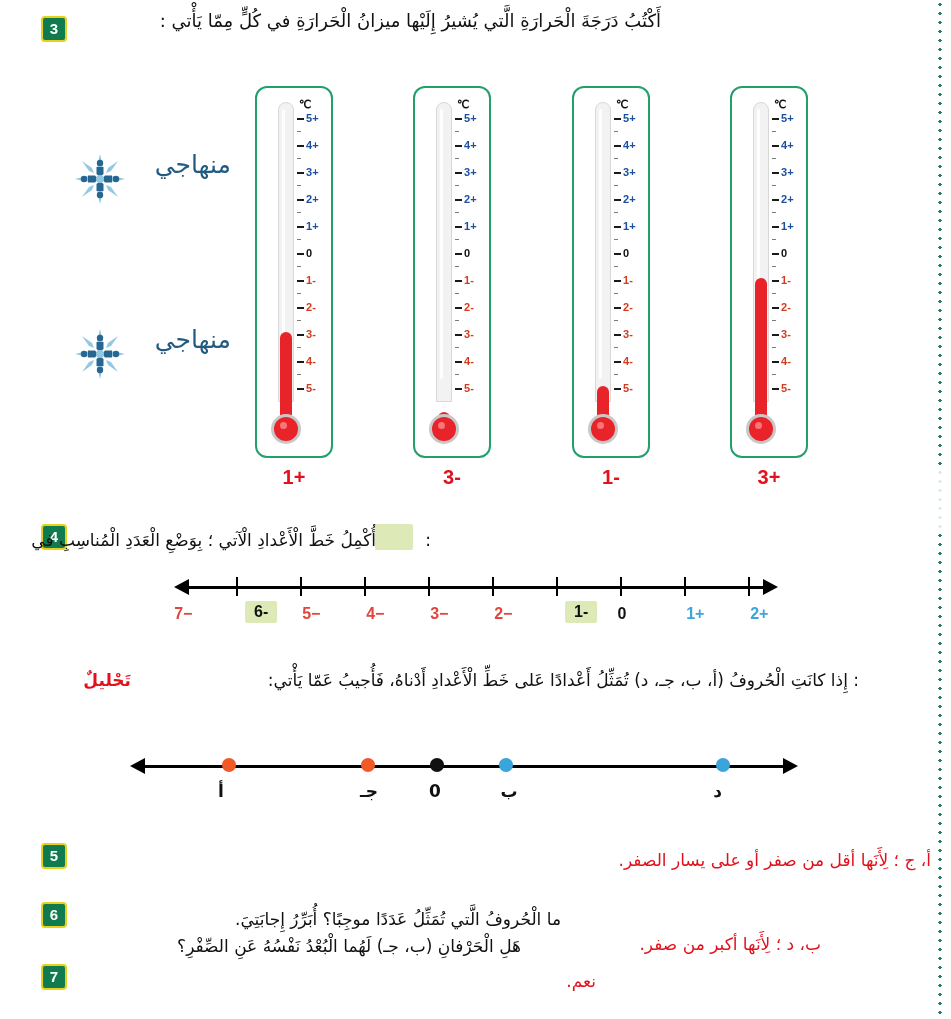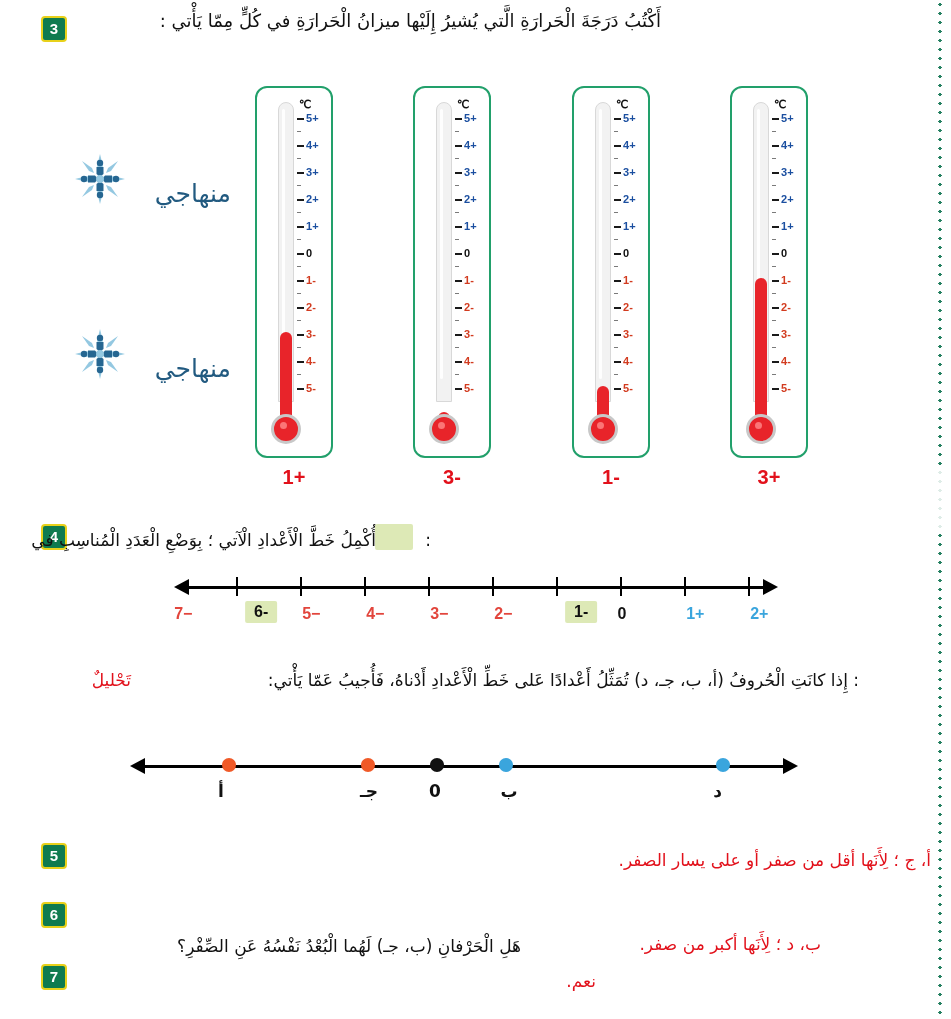--- a/index.html
+++ b/index.html
@@ -61,21 +61,21 @@
     font-family: "DejaVu Sans", "Liberation Sans", sans-serif;
     line-height: 1.7;
     white-space: nowrap;
   }
   .red { color: #e2111b; font-weight: normal; }
 
   
   .wm {
     position: absolute;
     display: flex;
-    align-items: flex-end;
+    align-items: flex-start;
     gap: 26px;
     opacity: .95;
   }
   .wm .wmtext {
     font-size: 25px;
     color: #17527a;
     font-family: "DejaVu Sans", sans-serif;
     direction: rtl;
   }
 
@@ -642,21 +642,21 @@
     <span class="nlbl zero" style="left:425px;">0</span>
     <span class="nlbl boxed" style="left:361px;">-1</span>
     <span class="nlbl neg" style="left:297px;">−2</span>
     <span class="nlbl neg" style="left:233px;">−3</span>
     <span class="nlbl neg" style="left:169px;">−4</span>
     <span class="nlbl neg" style="left:105px;">−5</span>
     <span class="nlbl boxed" style="left:41px;">-6</span>
     <span class="nlbl neg" style="left:-23px;">−7</span>
   </div>
 
-  <div class="ar" style="top:666px; right:820px; font-size:17px; color:#e2111b; font-weight:normal;">تَحْليلٌ</div>
+  <div class="ar" style="top:666px; right:820px; font-size:17px; color:#e2111b; font-weight:bold;">تَحْليلٌ</div>
   <div class="ar" style="top:666px; right:92px; font-size:17px; width:720px; text-align:right;">: إِذا كانَتِ الْحُروفُ (أ، ب، جـ، د) تُمَثِّلُ أَعْدادًا عَلى خَطِّ الْأَعْدادِ أَدْناهُ، فَأُجيبُ عَمّا يَأْتي:</div>
 
   <div class="numline" style="top:765px; left:144px; width:640px;">
     <div class="axis" style="width:640px;"></div>
     <div class="arrowL"></div>
     <div class="arrowR"></div>
 
     <div class="dot" style="left:71px;  background:#f05a28;"></div>
     <div class="dot" style="left:210px; background:#f05a28;"></div>
     <div class="dot" style="left:279px; background:#111111;"></div>
@@ -667,19 +667,20 @@
     <span class="dlbl" style="left:207px;">جـ</span>
     <span class="dlbl" style="left:279px;">0</span>
     <span class="dlbl" style="left:348px;">ب</span>
     <span class="dlbl" style="left:565px;">د</span>
   </div>
 
   <div class="badge" style="top:843px; right:884px;">5</div>
   <div class="ar red" style="top:846px; right:20px;">أ، ج ؛ لِأَنَها أقل من صفر أو على يسار الصفر.</div>
 
   <div class="badge" style="top:902px; right:884px;">6</div>
+  <div class="ar" style="top:905px; right:390px;">ما الْحُروفُ الَّتي تُمَثِّلُ عَدَدًا موجِبًا؟ أُبَرِّرُ إِجابَتِيَ.</div>
   <div class="ar red" style="top:930px; right:130px;">ب، د ؛ لِأَنَها أكبر من صفر.</div>
 
   <div class="badge" style="top:964px; right:884px;">7</div>
   <div class="ar" style="top:932px; right:430px;">هَلِ الْحَرْفانِ (ب، جـ) لَهُما الْبُعْدُ نَفْسُهُ عَنِ الصِّفْرِ؟</div>
   <div class="ar red" style="top:967px; right:355px;">نعم.</div>
 
 </div>
 
 </body></html>

